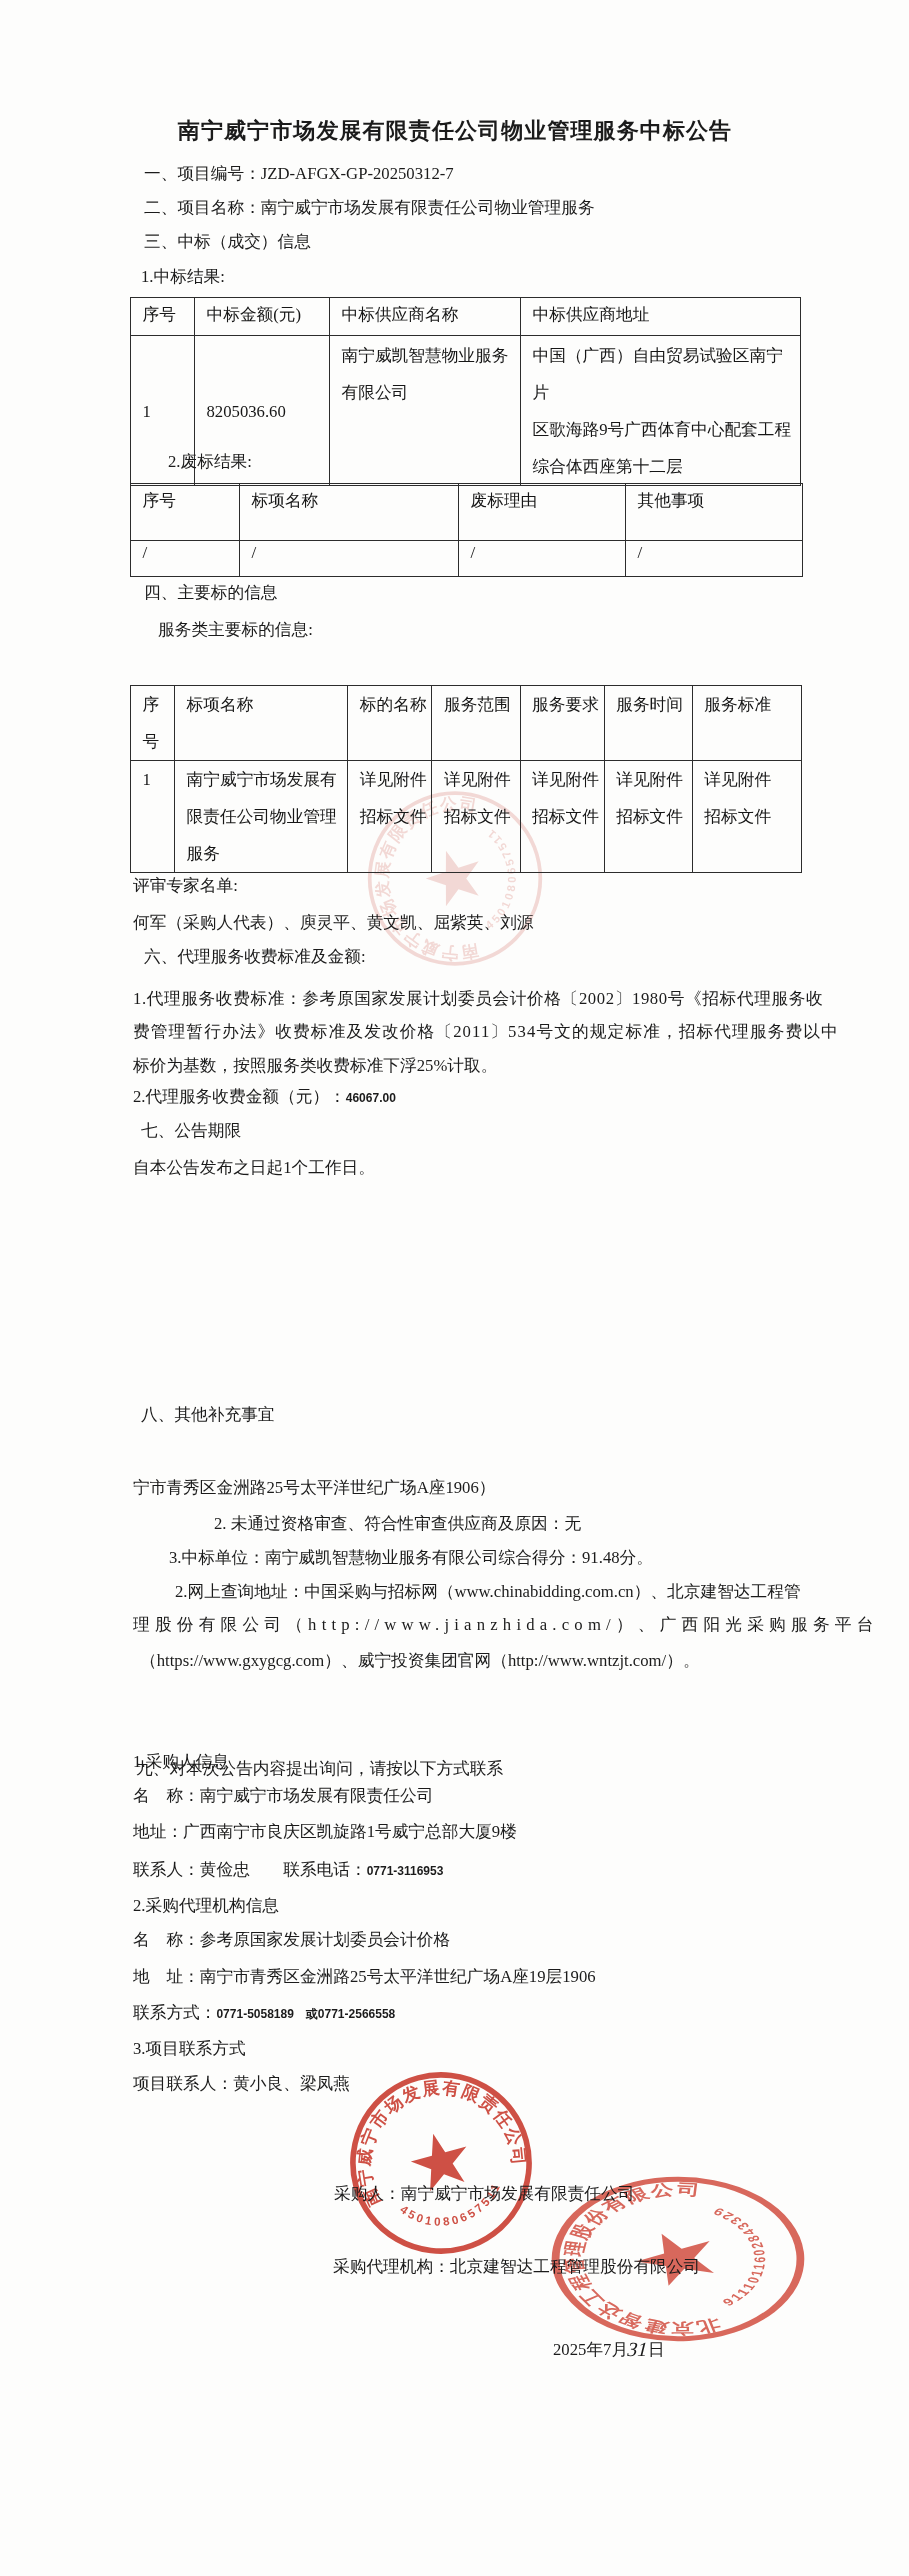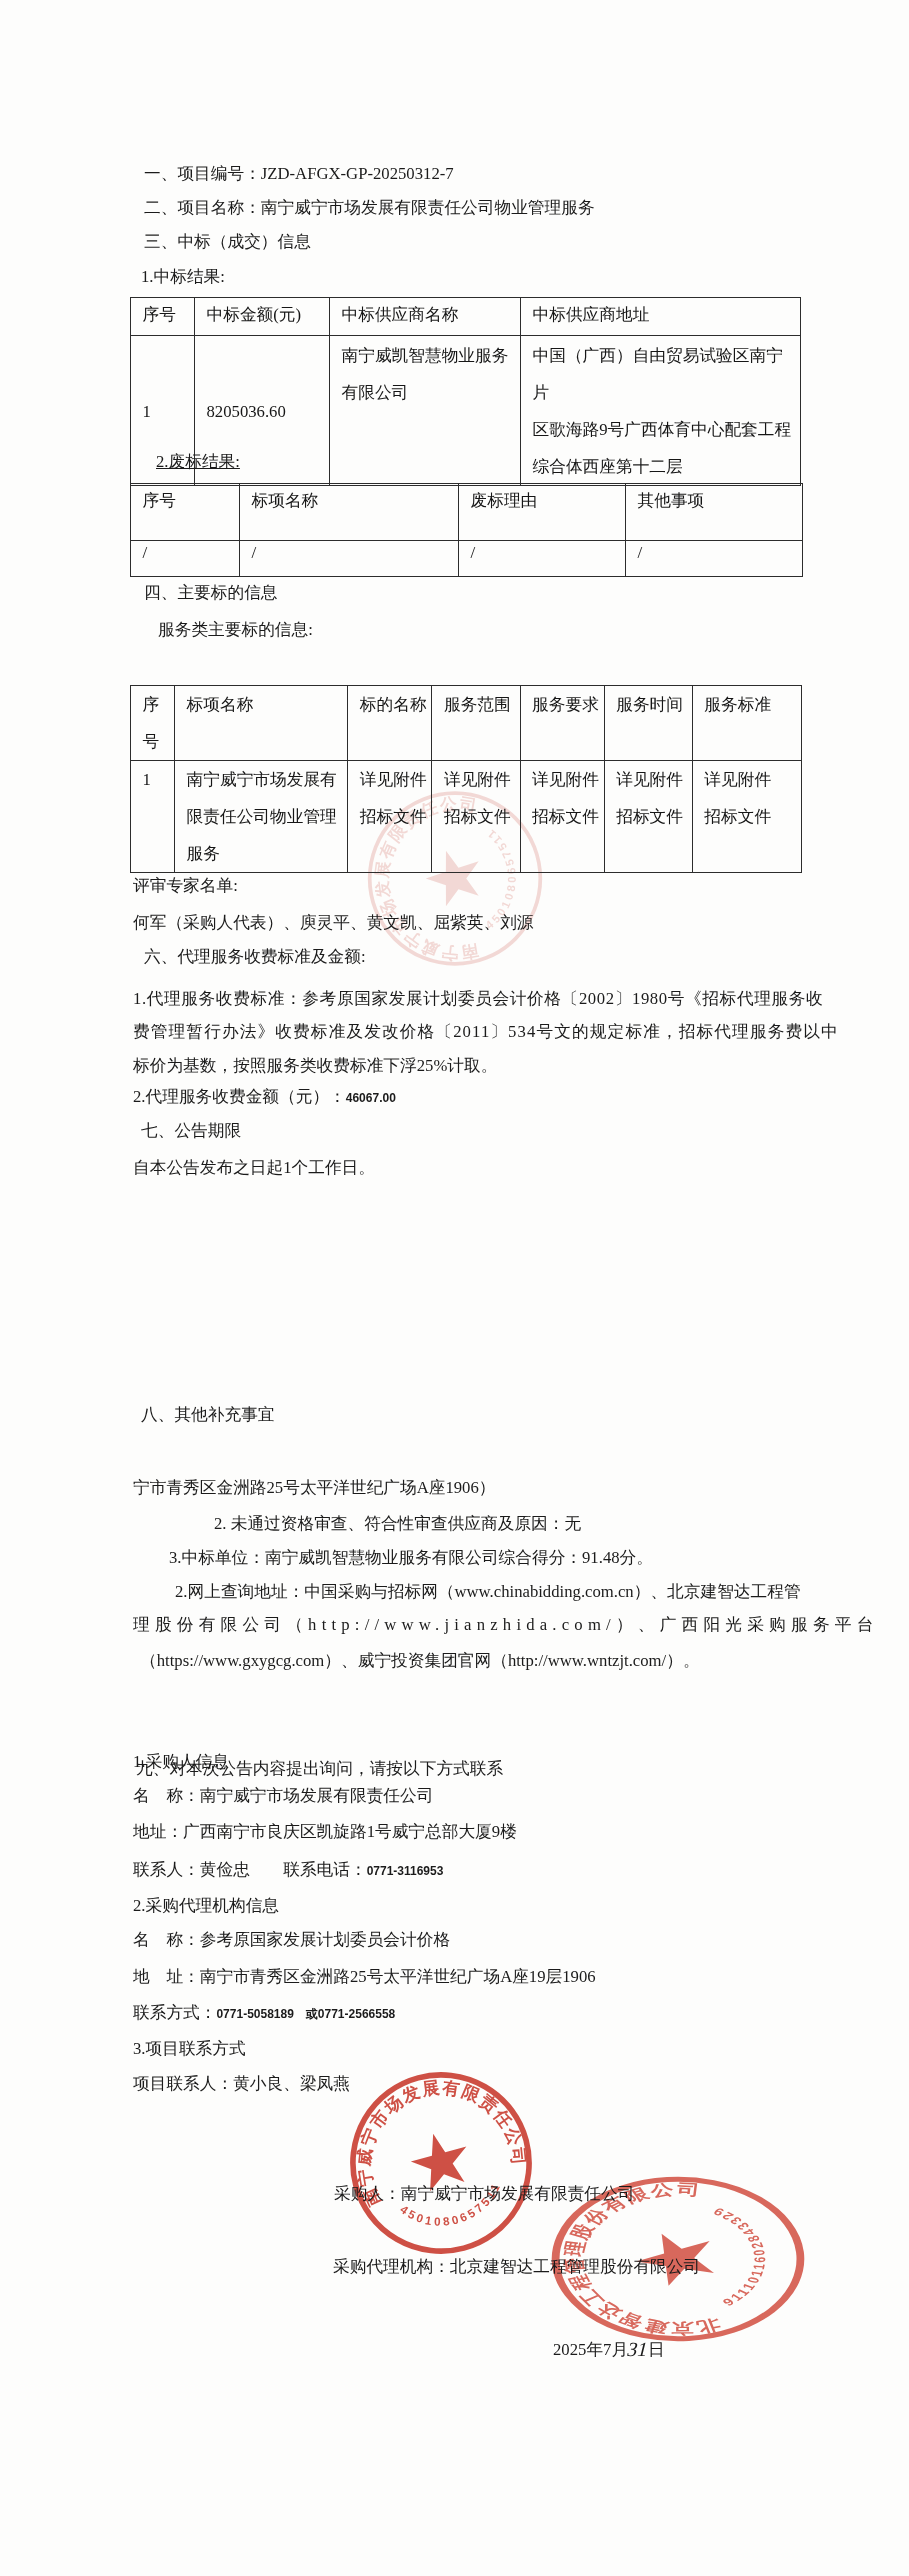--- a/index.html
+++ b/index.html
@@ -44,20 +44,21 @@
       <text text-anchor="middle" font-size="40" letter-spacing="4" fill="currentColor">
         <textPath href="#a3t" startOffset="50%">南宁威宁市场发展有限责任公司</textPath>
       </text>
       <text text-anchor="middle" font-size="27" letter-spacing="7" fill="currentColor">
         <textPath href="#a3b" startOffset="50%">4501080657511</textPath>
       </text>
       <path fill="currentColor" d="M220,150 L235.9,198.2 L286.6,198.4 L245.7,228.3 L261.2,276.6 L220,247 L178.8,276.6 L194.3,228.3 L153.4,198.4 L204.1,198.2 Z"></path>
     </g>
   </svg>
 
+  <div class="doc-title">南宁威宁市场发展有限责任公司物业管理服务中标公告</div>
   <div class="t" style="left:144px;top:164px;">一、项目编号：JZD-AFGX-GP-20250312-7</div>
   <div class="t" style="left:144px;top:198px;">二、项目名称：南宁威宁市场发展有限责任公司物业管理服务</div>
   <div class="t" style="left:144px;top:232px;">三、中标（成交）信息</div>
   <div class="t" style="left:141px;top:267px;">1.中标结果:</div>
 
   <table class="tbl t1">
     <colgroup>
         <col style="width:64px">
         <col style="width:135px">
         <col style="width:191px">
@@ -75,21 +76,21 @@
       <td class="mid">8205036.60</td>
       <td>南宁威凯智慧物业服务
 有限公司</td>
       <td>中国（广西）自由贸易试验区南宁片
 区歌海路9号广西体育中心配套工程
 综合体西座第十二层</td>
     </tr>
   </tbody>
     </table>
 
-  <div class="t" style="left:156px;top:452px;text-decoration:underline;">2.废标结果:</div>
+  <div class="t" style="left:168px;top:452px;">2.废标结果:</div>
 
   <table class="tbl t2">
     <colgroup>
         <col style="width:109px">
         <col style="width:219px">
         <col style="width:167px">
         <col style="width:177px">
       </colgroup>
     <tbody>
         <tr class="hd">

